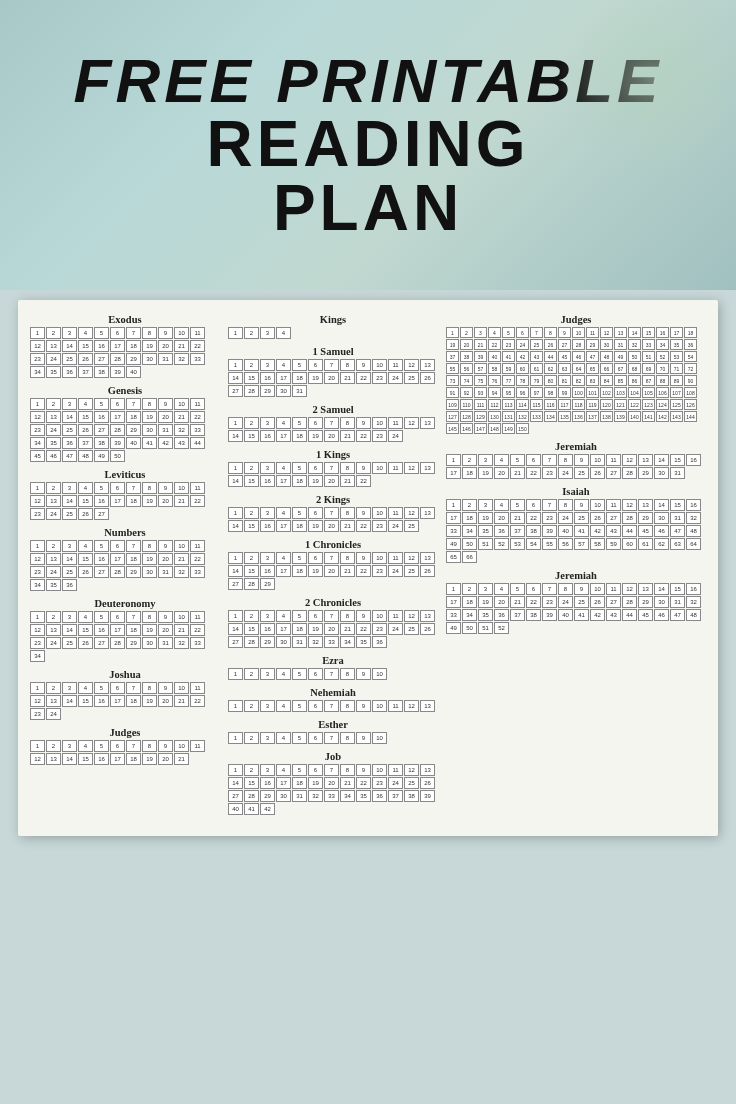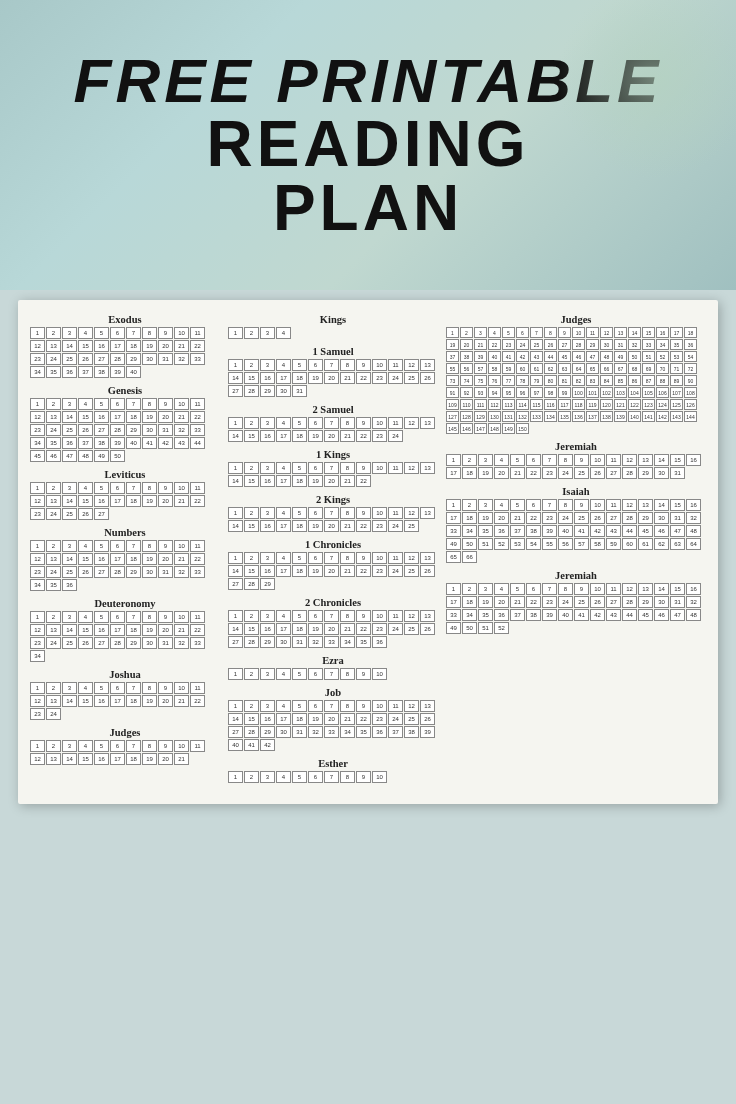--- a/index.html
+++ b/index.html
@@ -669,20 +669,54 @@
             <div class="chapter-cell" style="width: 15px; height: 12px; border: 0.5px solid rgb(136, 136, 136); display: flex; align-items: center; justify-content: center; font-size: 6px; color: rgb(51, 51, 51); background: rgb(255, 255, 255);">4</div>
             <div class="chapter-cell" style="width: 15px; height: 12px; border: 0.5px solid rgb(136, 136, 136); display: flex; align-items: center; justify-content: center; font-size: 6px; color: rgb(51, 51, 51); background: rgb(255, 255, 255);">5</div>
             <div class="chapter-cell" style="width: 15px; height: 12px; border: 0.5px solid rgb(136, 136, 136); display: flex; align-items: center; justify-content: center; font-size: 6px; color: rgb(51, 51, 51); background: rgb(255, 255, 255);">6</div>
             <div class="chapter-cell" style="width: 15px; height: 12px; border: 0.5px solid rgb(136, 136, 136); display: flex; align-items: center; justify-content: center; font-size: 6px; color: rgb(51, 51, 51); background: rgb(255, 255, 255);">7</div>
             <div class="chapter-cell" style="width: 15px; height: 12px; border: 0.5px solid rgb(136, 136, 136); display: flex; align-items: center; justify-content: center; font-size: 6px; color: rgb(51, 51, 51); background: rgb(255, 255, 255);">8</div>
             <div class="chapter-cell" style="width: 15px; height: 12px; border: 0.5px solid rgb(136, 136, 136); display: flex; align-items: center; justify-content: center; font-size: 6px; color: rgb(51, 51, 51); background: rgb(255, 255, 255);">9</div>
             <div class="chapter-cell" style="width: 15px; height: 12px; border: 0.5px solid rgb(136, 136, 136); display: flex; align-items: center; justify-content: center; font-size: 6px; color: rgb(51, 51, 51); background: rgb(255, 255, 255);">10</div>
           </div>
       </div>
 
+      <div class="book-section">
+        <div class="book-title">Nehemiah</div>
+        <div class="chapter-grid" id="nehemiah-grid" style="display: flex; flex-wrap: wrap; gap: 1px;">
+            <div class="chapter-cell" style="width: 15px; height: 12px; border: 0.5px solid rgb(136, 136, 136); display: flex; align-items: center; justify-content: center; font-size: 6px; color: rgb(51, 51, 51); background: rgb(255, 255, 255);">1</div>
+            <div class="chapter-cell" style="width: 15px; height: 12px; border: 0.5px solid rgb(136, 136, 136); display: flex; align-items: center; justify-content: center; font-size: 6px; color: rgb(51, 51, 51); background: rgb(255, 255, 255);">2</div>
+            <div class="chapter-cell" style="width: 15px; height: 12px; border: 0.5px solid rgb(136, 136, 136); display: flex; align-items: center; justify-content: center; font-size: 6px; color: rgb(51, 51, 51); background: rgb(255, 255, 255);">3</div>
+            <div class="chapter-cell" style="width: 15px; height: 12px; border: 0.5px solid rgb(136, 136, 136); display: flex; align-items: center; justify-content: center; font-size: 6px; color: rgb(51, 51, 51); background: rgb(255, 255, 255);">4</div>
+            <div class="chapter-cell" style="width: 15px; height: 12px; border: 0.5px solid rgb(136, 136, 136); display: flex; align-items: center; justify-content: center; font-size: 6px; color: rgb(51, 51, 51); background: rgb(255, 255, 255);">5</div>
+            <div class="chapter-cell" style="width: 15px; height: 12px; border: 0.5px solid rgb(136, 136, 136); display: flex; align-items: center; justify-content: center; font-size: 6px; color: rgb(51, 51, 51); background: rgb(255, 255, 255);">6</div>
+            <div class="chapter-cell" style="width: 15px; height: 12px; border: 0.5px solid rgb(136, 136, 136); display: flex; align-items: center; justify-content: center; font-size: 6px; color: rgb(51, 51, 51); background: rgb(255, 255, 255);">7</div>
+            <div class="chapter-cell" style="width: 15px; height: 12px; border: 0.5px solid rgb(136, 136, 136); display: flex; align-items: center; justify-content: center; font-size: 6px; color: rgb(51, 51, 51); background: rgb(255, 255, 255);">8</div>
+            <div class="chapter-cell" style="width: 15px; height: 12px; border: 0.5px solid rgb(136, 136, 136); display: flex; align-items: center; justify-content: center; font-size: 6px; color: rgb(51, 51, 51); background: rgb(255, 255, 255);">9</div>
+            <div class="chapter-cell" style="width: 15px; height: 12px; border: 0.5px solid rgb(136, 136, 136); display: flex; align-items: center; justify-content: center; font-size: 6px; color: rgb(51, 51, 51); background: rgb(255, 255, 255);">10</div>
+            <div class="chapter-cell" style="width: 15px; height: 12px; border: 0.5px solid rgb(136, 136, 136); display: flex; align-items: center; justify-content: center; font-size: 6px; color: rgb(51, 51, 51); background: rgb(255, 255, 255);">11</div>
+            <div class="chapter-cell" style="width: 15px; height: 12px; border: 0.5px solid rgb(136, 136, 136); display: flex; align-items: center; justify-content: center; font-size: 6px; color: rgb(51, 51, 51); background: rgb(255, 255, 255);">12</div>
+            <div class="chapter-cell" style="width: 15px; height: 12px; border: 0.5px solid rgb(136, 136, 136); display: flex; align-items: center; justify-content: center; font-size: 6px; color: rgb(51, 51, 51); background: rgb(255, 255, 255);">13</div>
+          </div>
+      </div>
+
+      <div class="book-section">
+        <div class="book-title">Esther</div>
+        <div class="chapter-grid" id="esther-grid" style="display: flex; flex-wrap: wrap; gap: 1px;">
+            <div class="chapter-cell" style="width: 15px; height: 12px; border: 0.5px solid rgb(136, 136, 136); display: flex; align-items: center; justify-content: center; font-size: 6px; color: rgb(51, 51, 51); background: rgb(255, 255, 255);">1</div>
+            <div class="chapter-cell" style="width: 15px; height: 12px; border: 0.5px solid rgb(136, 136, 136); display: flex; align-items: center; justify-content: center; font-size: 6px; color: rgb(51, 51, 51); background: rgb(255, 255, 255);">2</div>
+            <div class="chapter-cell" style="width: 15px; height: 12px; border: 0.5px solid rgb(136, 136, 136); display: flex; align-items: center; justify-content: center; font-size: 6px; color: rgb(51, 51, 51); background: rgb(255, 255, 255);">3</div>
+            <div class="chapter-cell" style="width: 15px; height: 12px; border: 0.5px solid rgb(136, 136, 136); display: flex; align-items: center; justify-content: center; font-size: 6px; color: rgb(51, 51, 51); background: rgb(255, 255, 255);">4</div>
+            <div class="chapter-cell" style="width: 15px; height: 12px; border: 0.5px solid rgb(136, 136, 136); display: flex; align-items: center; justify-content: center; font-size: 6px; color: rgb(51, 51, 51); background: rgb(255, 255, 255);">5</div>
+            <div class="chapter-cell" style="width: 15px; height: 12px; border: 0.5px solid rgb(136, 136, 136); display: flex; align-items: center; justify-content: center; font-size: 6px; color: rgb(51, 51, 51); background: rgb(255, 255, 255);">6</div>
+            <div class="chapter-cell" style="width: 15px; height: 12px; border: 0.5px solid rgb(136, 136, 136); display: flex; align-items: center; justify-content: center; font-size: 6px; color: rgb(51, 51, 51); background: rgb(255, 255, 255);">7</div>
+            <div class="chapter-cell" style="width: 15px; height: 12px; border: 0.5px solid rgb(136, 136, 136); display: flex; align-items: center; justify-content: center; font-size: 6px; color: rgb(51, 51, 51); background: rgb(255, 255, 255);">8</div>
+            <div class="chapter-cell" style="width: 15px; height: 12px; border: 0.5px solid rgb(136, 136, 136); display: flex; align-items: center; justify-content: center; font-size: 6px; color: rgb(51, 51, 51); background: rgb(255, 255, 255);">9</div>
+            <div class="chapter-cell" style="width: 15px; height: 12px; border: 0.5px solid rgb(136, 136, 136); display: flex; align-items: center; justify-content: center; font-size: 6px; color: rgb(51, 51, 51); background: rgb(255, 255, 255);">10</div>
+          </div>
+      </div>
 
       <div class="book-section">
         <div class="book-title">Job</div>
         <div class="chapter-grid" id="job-grid" style="display: flex; flex-wrap: wrap; gap: 1px;">
             <div class="chapter-cell" style="width: 15px; height: 12px; border: 0.5px solid rgb(136, 136, 136); display: flex; align-items: center; justify-content: center; font-size: 6px; color: rgb(51, 51, 51); background: rgb(255, 255, 255);">1</div>
             <div class="chapter-cell" style="width: 15px; height: 12px; border: 0.5px solid rgb(136, 136, 136); display: flex; align-items: center; justify-content: center; font-size: 6px; color: rgb(51, 51, 51); background: rgb(255, 255, 255);">2</div>
             <div class="chapter-cell" style="width: 15px; height: 12px; border: 0.5px solid rgb(136, 136, 136); display: flex; align-items: center; justify-content: center; font-size: 6px; color: rgb(51, 51, 51); background: rgb(255, 255, 255);">3</div>
             <div class="chapter-cell" style="width: 15px; height: 12px; border: 0.5px solid rgb(136, 136, 136); display: flex; align-items: center; justify-content: center; font-size: 6px; color: rgb(51, 51, 51); background: rgb(255, 255, 255);">4</div>
             <div class="chapter-cell" style="width: 15px; height: 12px; border: 0.5px solid rgb(136, 136, 136); display: flex; align-items: center; justify-content: center; font-size: 6px; color: rgb(51, 51, 51); background: rgb(255, 255, 255);">5</div>
             <div class="chapter-cell" style="width: 15px; height: 12px; border: 0.5px solid rgb(136, 136, 136); display: flex; align-items: center; justify-content: center; font-size: 6px; color: rgb(51, 51, 51); background: rgb(255, 255, 255);">6</div>
@@ -715,36 +749,20 @@
             <div class="chapter-cell" style="width: 15px; height: 12px; border: 0.5px solid rgb(136, 136, 136); display: flex; align-items: center; justify-content: center; font-size: 6px; color: rgb(51, 51, 51); background: rgb(255, 255, 255);">33</div>
             <div class="chapter-cell" style="width: 15px; height: 12px; border: 0.5px solid rgb(136, 136, 136); display: flex; align-items: center; justify-content: center; font-size: 6px; color: rgb(51, 51, 51); background: rgb(255, 255, 255);">34</div>
             <div class="chapter-cell" style="width: 15px; height: 12px; border: 0.5px solid rgb(136, 136, 136); display: flex; align-items: center; justify-content: center; font-size: 6px; color: rgb(51, 51, 51); background: rgb(255, 255, 255);">35</div>
             <div class="chapter-cell" style="width: 15px; height: 12px; border: 0.5px solid rgb(136, 136, 136); display: flex; align-items: center; justify-content: center; font-size: 6px; color: rgb(51, 51, 51); background: rgb(255, 255, 255);">36</div>
             <div class="chapter-cell" style="width: 15px; height: 12px; border: 0.5px solid rgb(136, 136, 136); display: flex; align-items: center; justify-content: center; font-size: 6px; color: rgb(51, 51, 51); background: rgb(255, 255, 255);">37</div>
             <div class="chapter-cell" style="width: 15px; height: 12px; border: 0.5px solid rgb(136, 136, 136); display: flex; align-items: center; justify-content: center; font-size: 6px; color: rgb(51, 51, 51); background: rgb(255, 255, 255);">38</div>
             <div class="chapter-cell" style="width: 15px; height: 12px; border: 0.5px solid rgb(136, 136, 136); display: flex; align-items: center; justify-content: center; font-size: 6px; color: rgb(51, 51, 51); background: rgb(255, 255, 255);">39</div>
             <div class="chapter-cell" style="width: 15px; height: 12px; border: 0.5px solid rgb(136, 136, 136); display: flex; align-items: center; justify-content: center; font-size: 6px; color: rgb(51, 51, 51); background: rgb(255, 255, 255);">40</div>
             <div class="chapter-cell" style="width: 15px; height: 12px; border: 0.5px solid rgb(136, 136, 136); display: flex; align-items: center; justify-content: center; font-size: 6px; color: rgb(51, 51, 51); background: rgb(255, 255, 255);">41</div>
             <div class="chapter-cell" style="width: 15px; height: 12px; border: 0.5px solid rgb(136, 136, 136); display: flex; align-items: center; justify-content: center; font-size: 6px; color: rgb(51, 51, 51); background: rgb(255, 255, 255);">42</div>
-          </div>
-      </div>
-
-      <div class="book-section">
-        <div class="book-title">Esther</div>
-        <div class="chapter-grid" id="esther-grid" style="display: flex; flex-wrap: wrap; gap: 1px;">
-            <div class="chapter-cell" style="width: 15px; height: 12px; border: 0.5px solid rgb(136, 136, 136); display: flex; align-items: center; justify-content: center; font-size: 6px; color: rgb(51, 51, 51); background: rgb(255, 255, 255);">1</div>
-            <div class="chapter-cell" style="width: 15px; height: 12px; border: 0.5px solid rgb(136, 136, 136); display: flex; align-items: center; justify-content: center; font-size: 6px; color: rgb(51, 51, 51); background: rgb(255, 255, 255);">2</div>
-            <div class="chapter-cell" style="width: 15px; height: 12px; border: 0.5px solid rgb(136, 136, 136); display: flex; align-items: center; justify-content: center; font-size: 6px; color: rgb(51, 51, 51); background: rgb(255, 255, 255);">3</div>
-            <div class="chapter-cell" style="width: 15px; height: 12px; border: 0.5px solid rgb(136, 136, 136); display: flex; align-items: center; justify-content: center; font-size: 6px; color: rgb(51, 51, 51); background: rgb(255, 255, 255);">4</div>
-            <div class="chapter-cell" style="width: 15px; height: 12px; border: 0.5px solid rgb(136, 136, 136); display: flex; align-items: center; justify-content: center; font-size: 6px; color: rgb(51, 51, 51); background: rgb(255, 255, 255);">5</div>
-            <div class="chapter-cell" style="width: 15px; height: 12px; border: 0.5px solid rgb(136, 136, 136); display: flex; align-items: center; justify-content: center; font-size: 6px; color: rgb(51, 51, 51); background: rgb(255, 255, 255);">6</div>
-            <div class="chapter-cell" style="width: 15px; height: 12px; border: 0.5px solid rgb(136, 136, 136); display: flex; align-items: center; justify-content: center; font-size: 6px; color: rgb(51, 51, 51); background: rgb(255, 255, 255);">7</div>
-            <div class="chapter-cell" style="width: 15px; height: 12px; border: 0.5px solid rgb(136, 136, 136); display: flex; align-items: center; justify-content: center; font-size: 6px; color: rgb(51, 51, 51); background: rgb(255, 255, 255);">8</div>
-            <div class="chapter-cell" style="width: 15px; height: 12px; border: 0.5px solid rgb(136, 136, 136); display: flex; align-items: center; justify-content: center; font-size: 6px; color: rgb(51, 51, 51); background: rgb(255, 255, 255);">9</div>
-            <div class="chapter-cell" style="width: 15px; height: 12px; border: 0.5px solid rgb(136, 136, 136); display: flex; align-items: center; justify-content: center; font-size: 6px; color: rgb(51, 51, 51); background: rgb(255, 255, 255);">10</div>
           </div>
       </div>
 
     </div>
 
     <div class="col-right">
 
       <div class="book-section">
         <div class="book-title">Judges</div>
         <div class="chapter-grid" id="psalms-grid" style="display: flex; flex-wrap: wrap; gap: 1px;">

